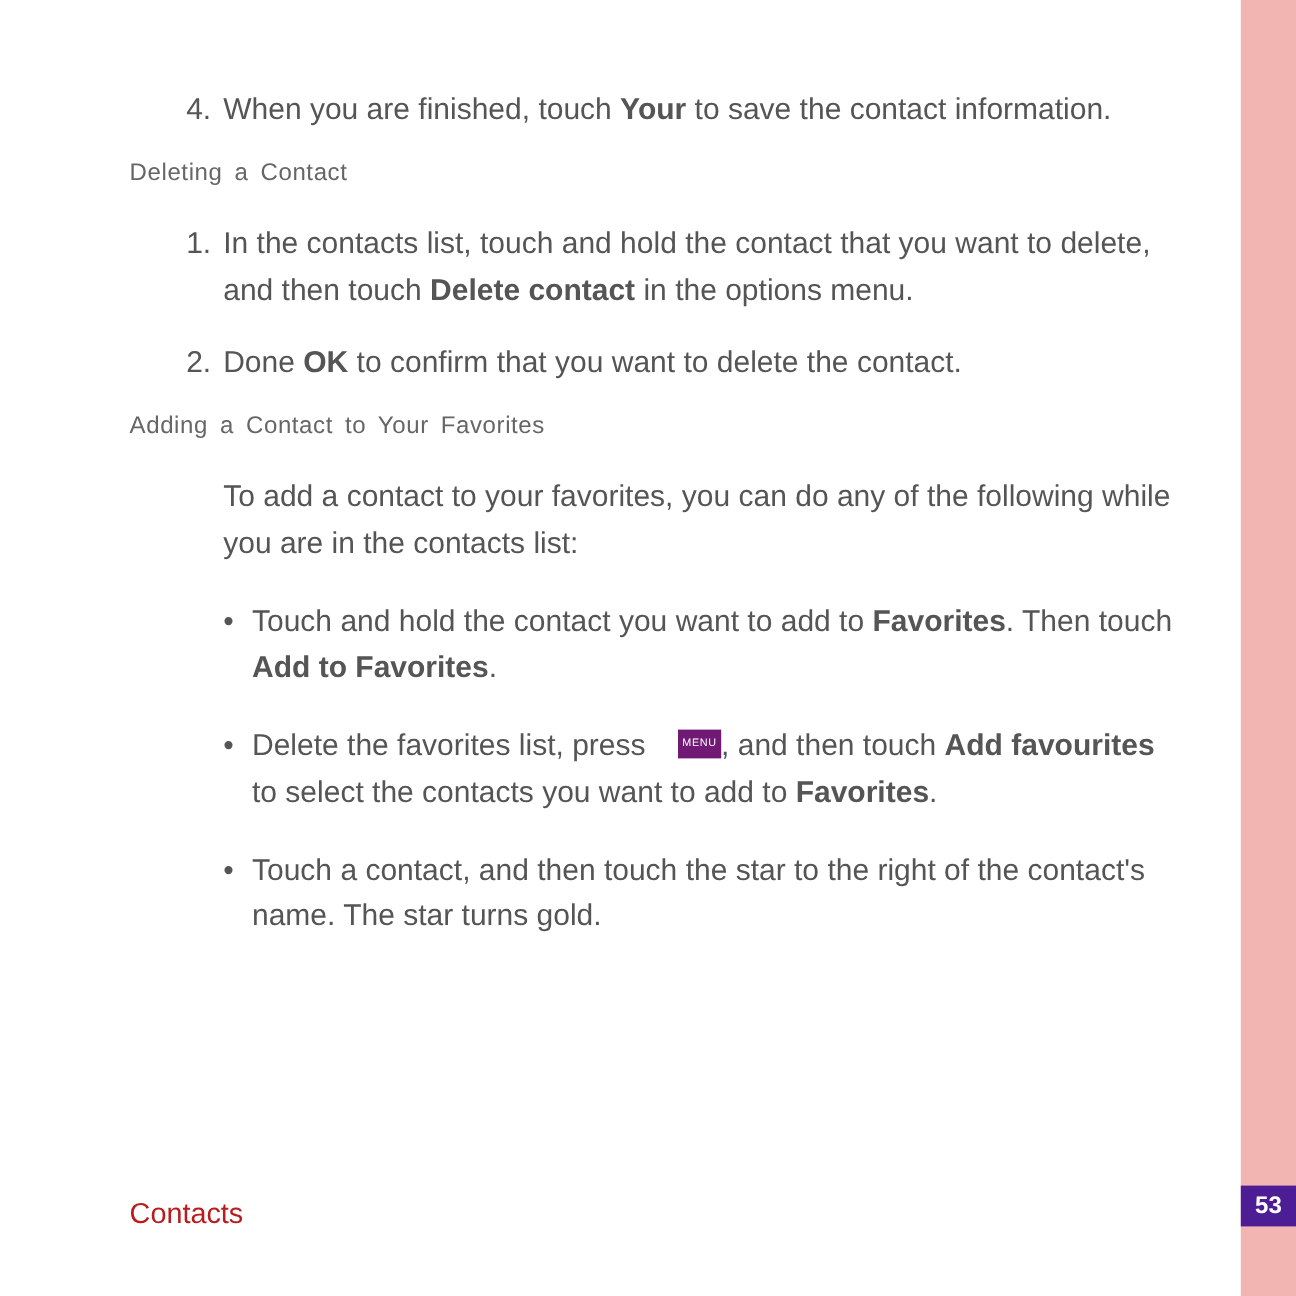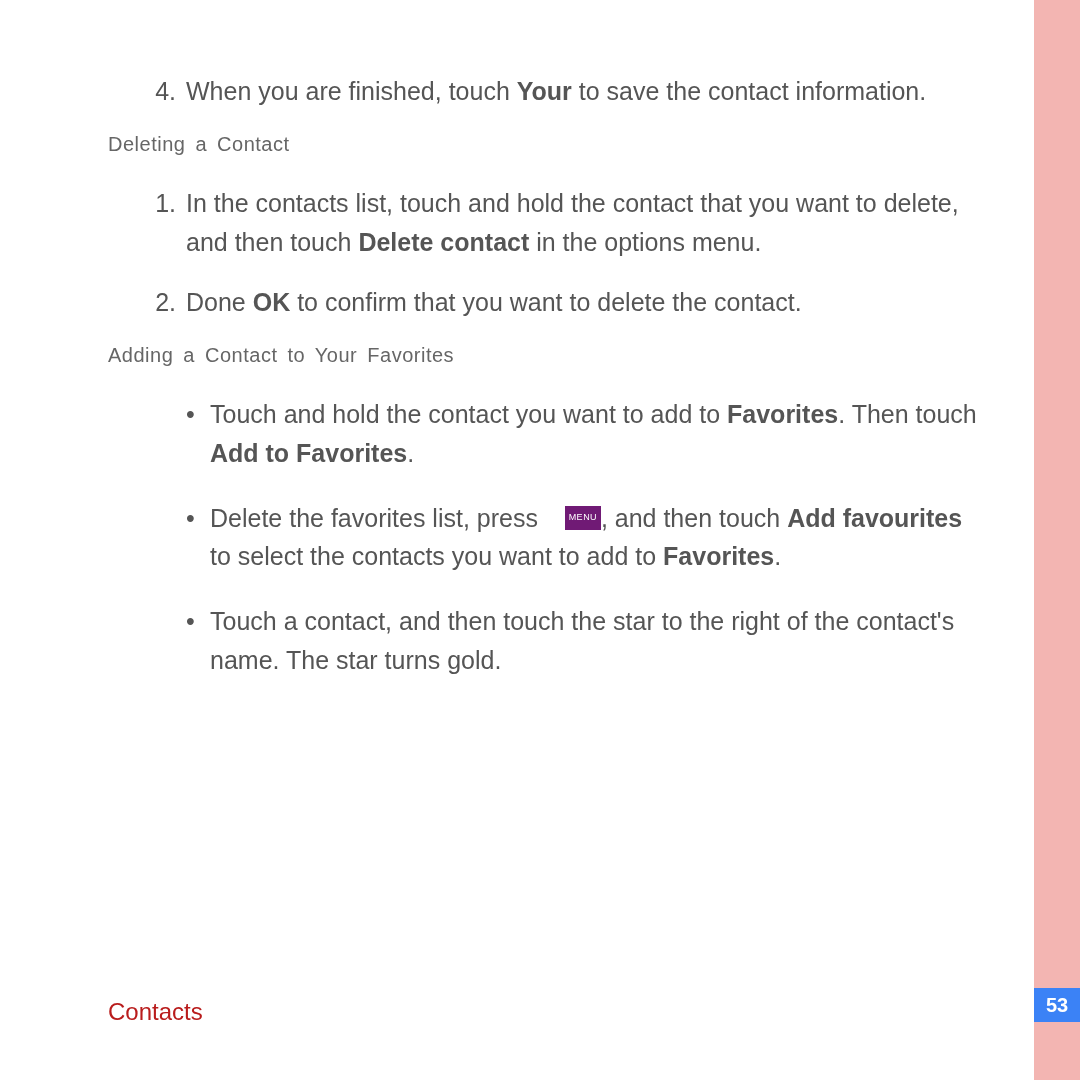--- a/index.html
+++ b/index.html
@@ -19,21 +19,21 @@
     width: 46px;
     height: 100%;
     background: #f3b5b2;
   }
   .page-num-box {
     position: absolute;
     right: 0;
     bottom: 58px;
     width: 46px;
     height: 34px;
-    background: #3b82f6;
+    background: #4c1d95;
     color: #ffffff;
     font-size: 20px;
     font-weight: bold;
     display: flex;
     align-items: center;
     justify-content: center;
   }
   .content {
     position: absolute;
     top: 72px;
@@ -132,20 +132,21 @@
 
   <div class="list-item">
     <div class="list-num">2.</div>
     <div class="list-body">
       <span>Done </span><span class="bold">OK</span><span> to confirm that you want to delete the contact.</span>
     </div>
   </div>
 
   <h2 class="heading">Adding a Contact to Your Favorites</h2>
 
+  <p class="para">To add a contact to your favorites, you can do any of the following while you are in the contacts list:</p>
 
   <div class="bullet-item">
     <div class="bullet-mark">•</div>
     <div class="list-body">
       <span>Touch and hold the contact you want to add to </span><span class="bold">Favorites</span><span>. Then touch </span><span class="bold">Add to Favorites</span><span>.</span>
     </div>
   </div>
 
   <div class="bullet-item">
     <div class="bullet-mark">•</div>

